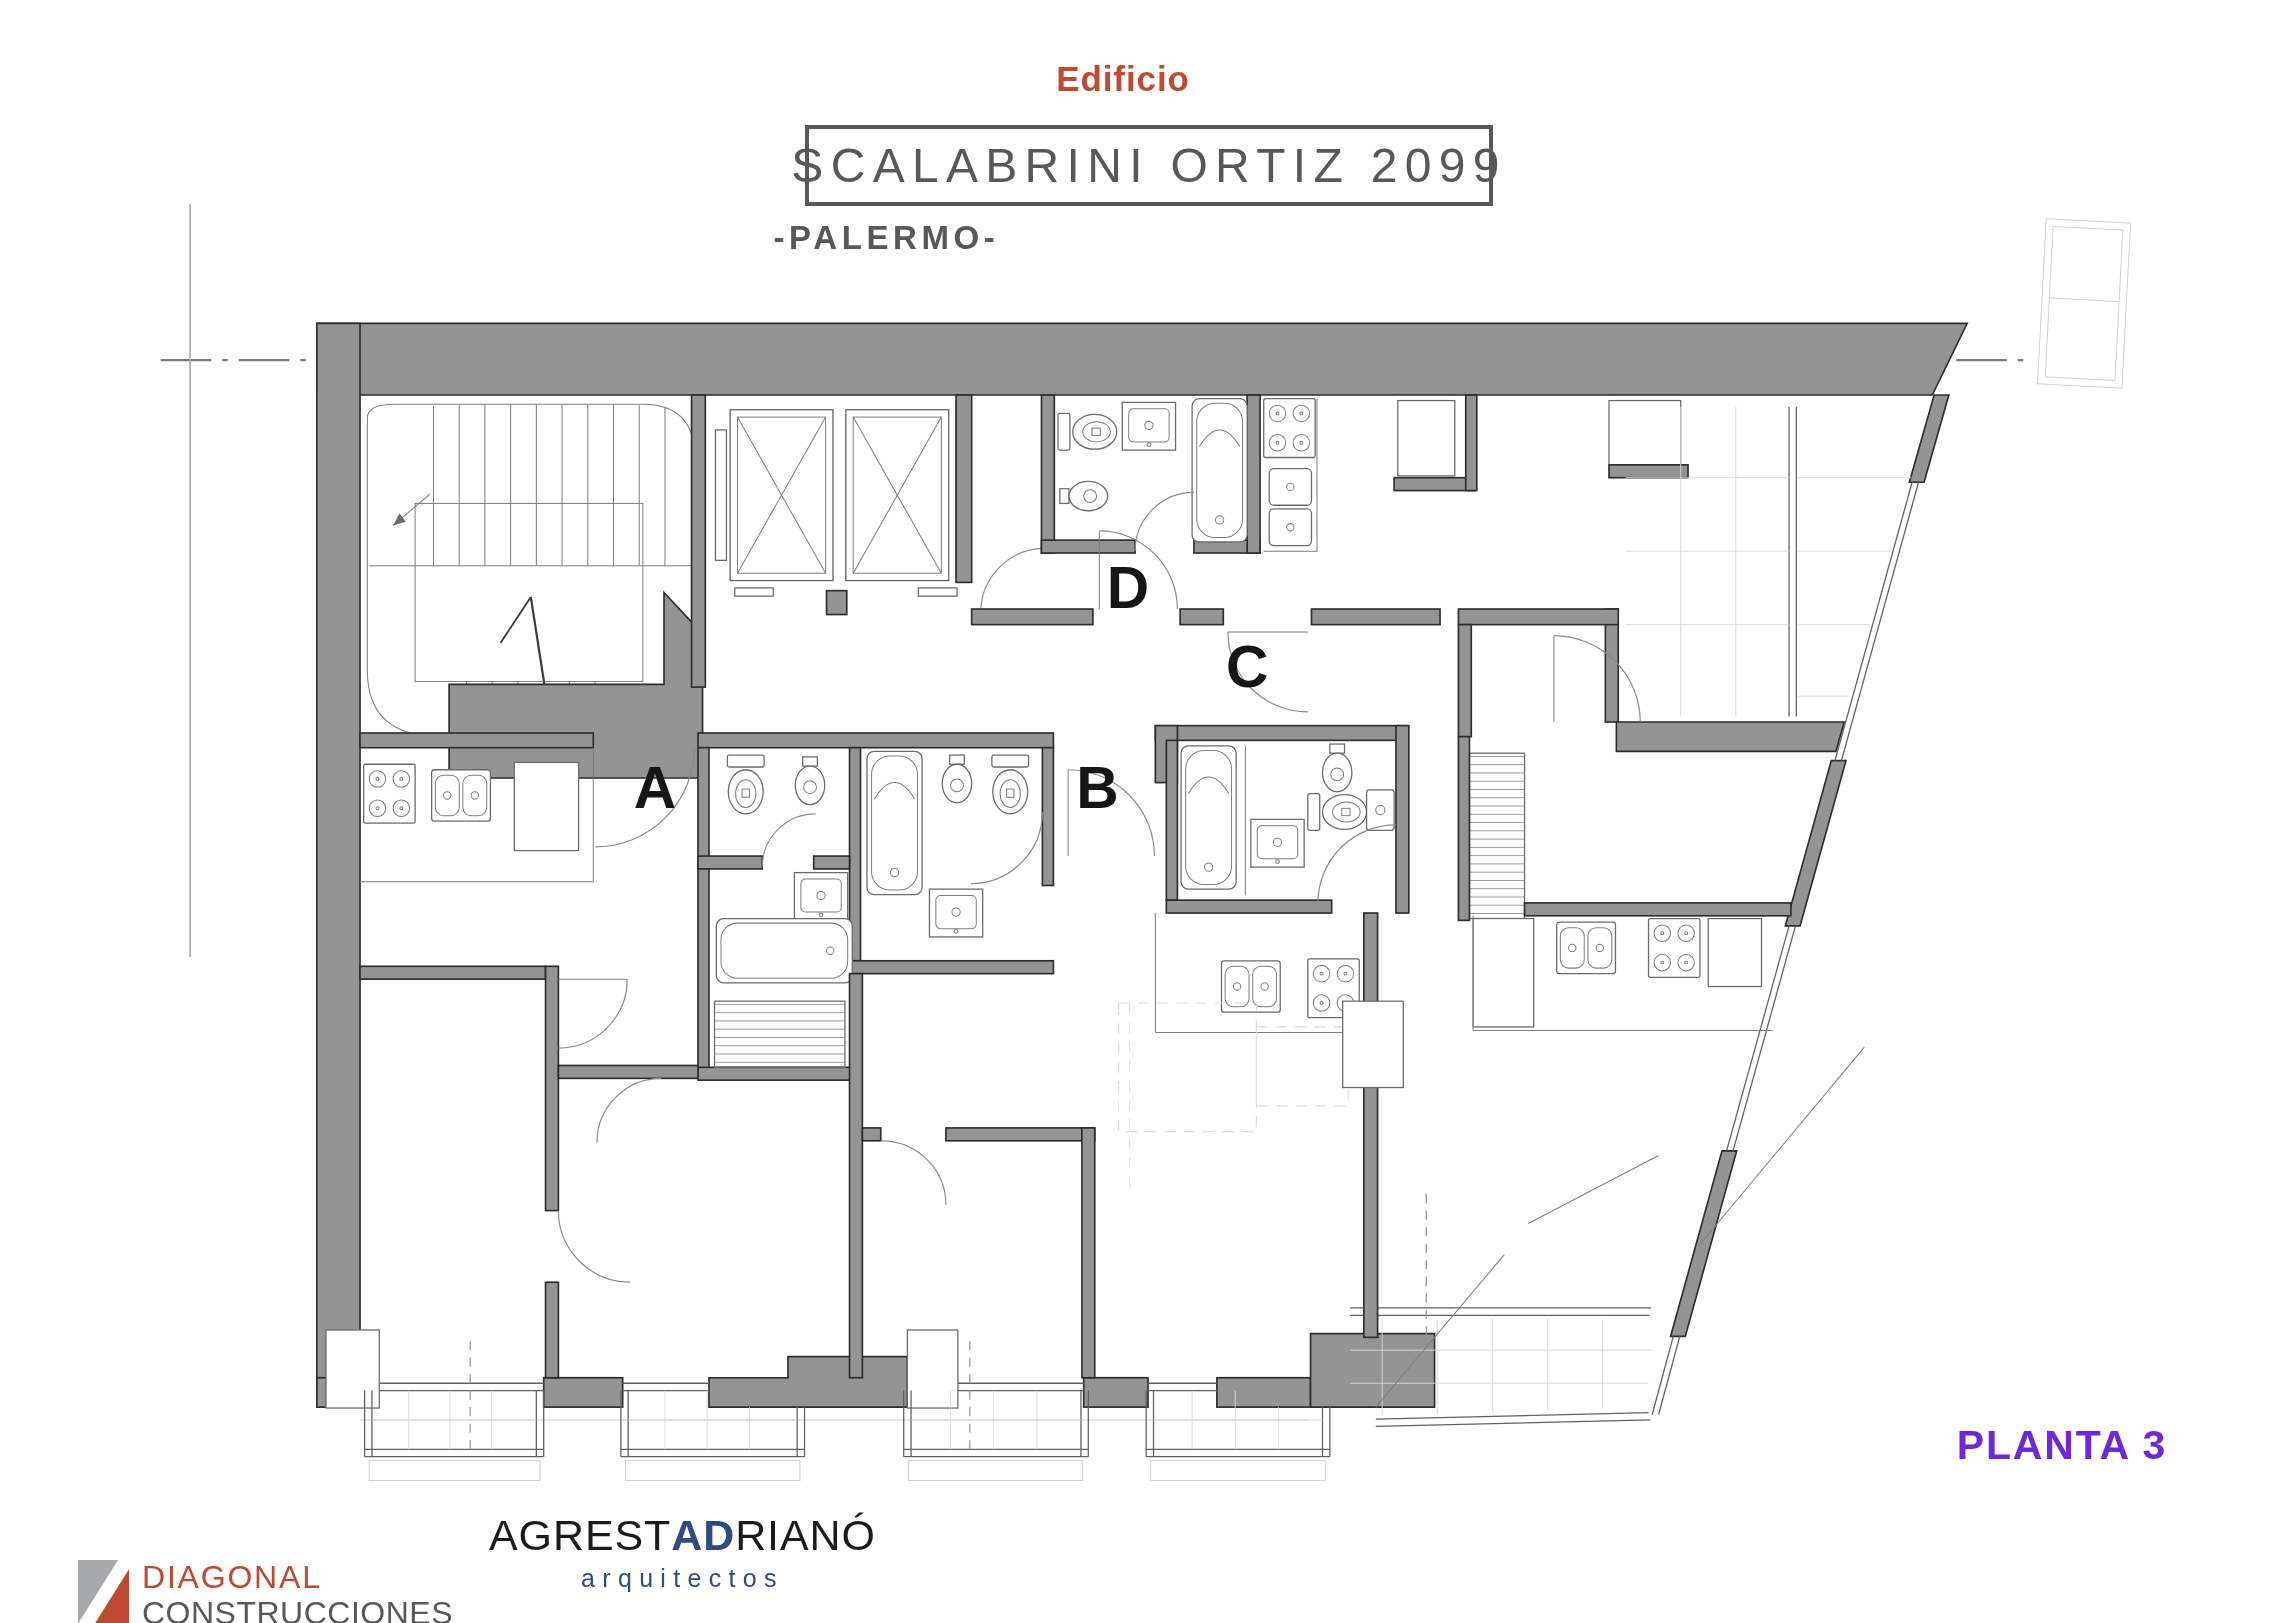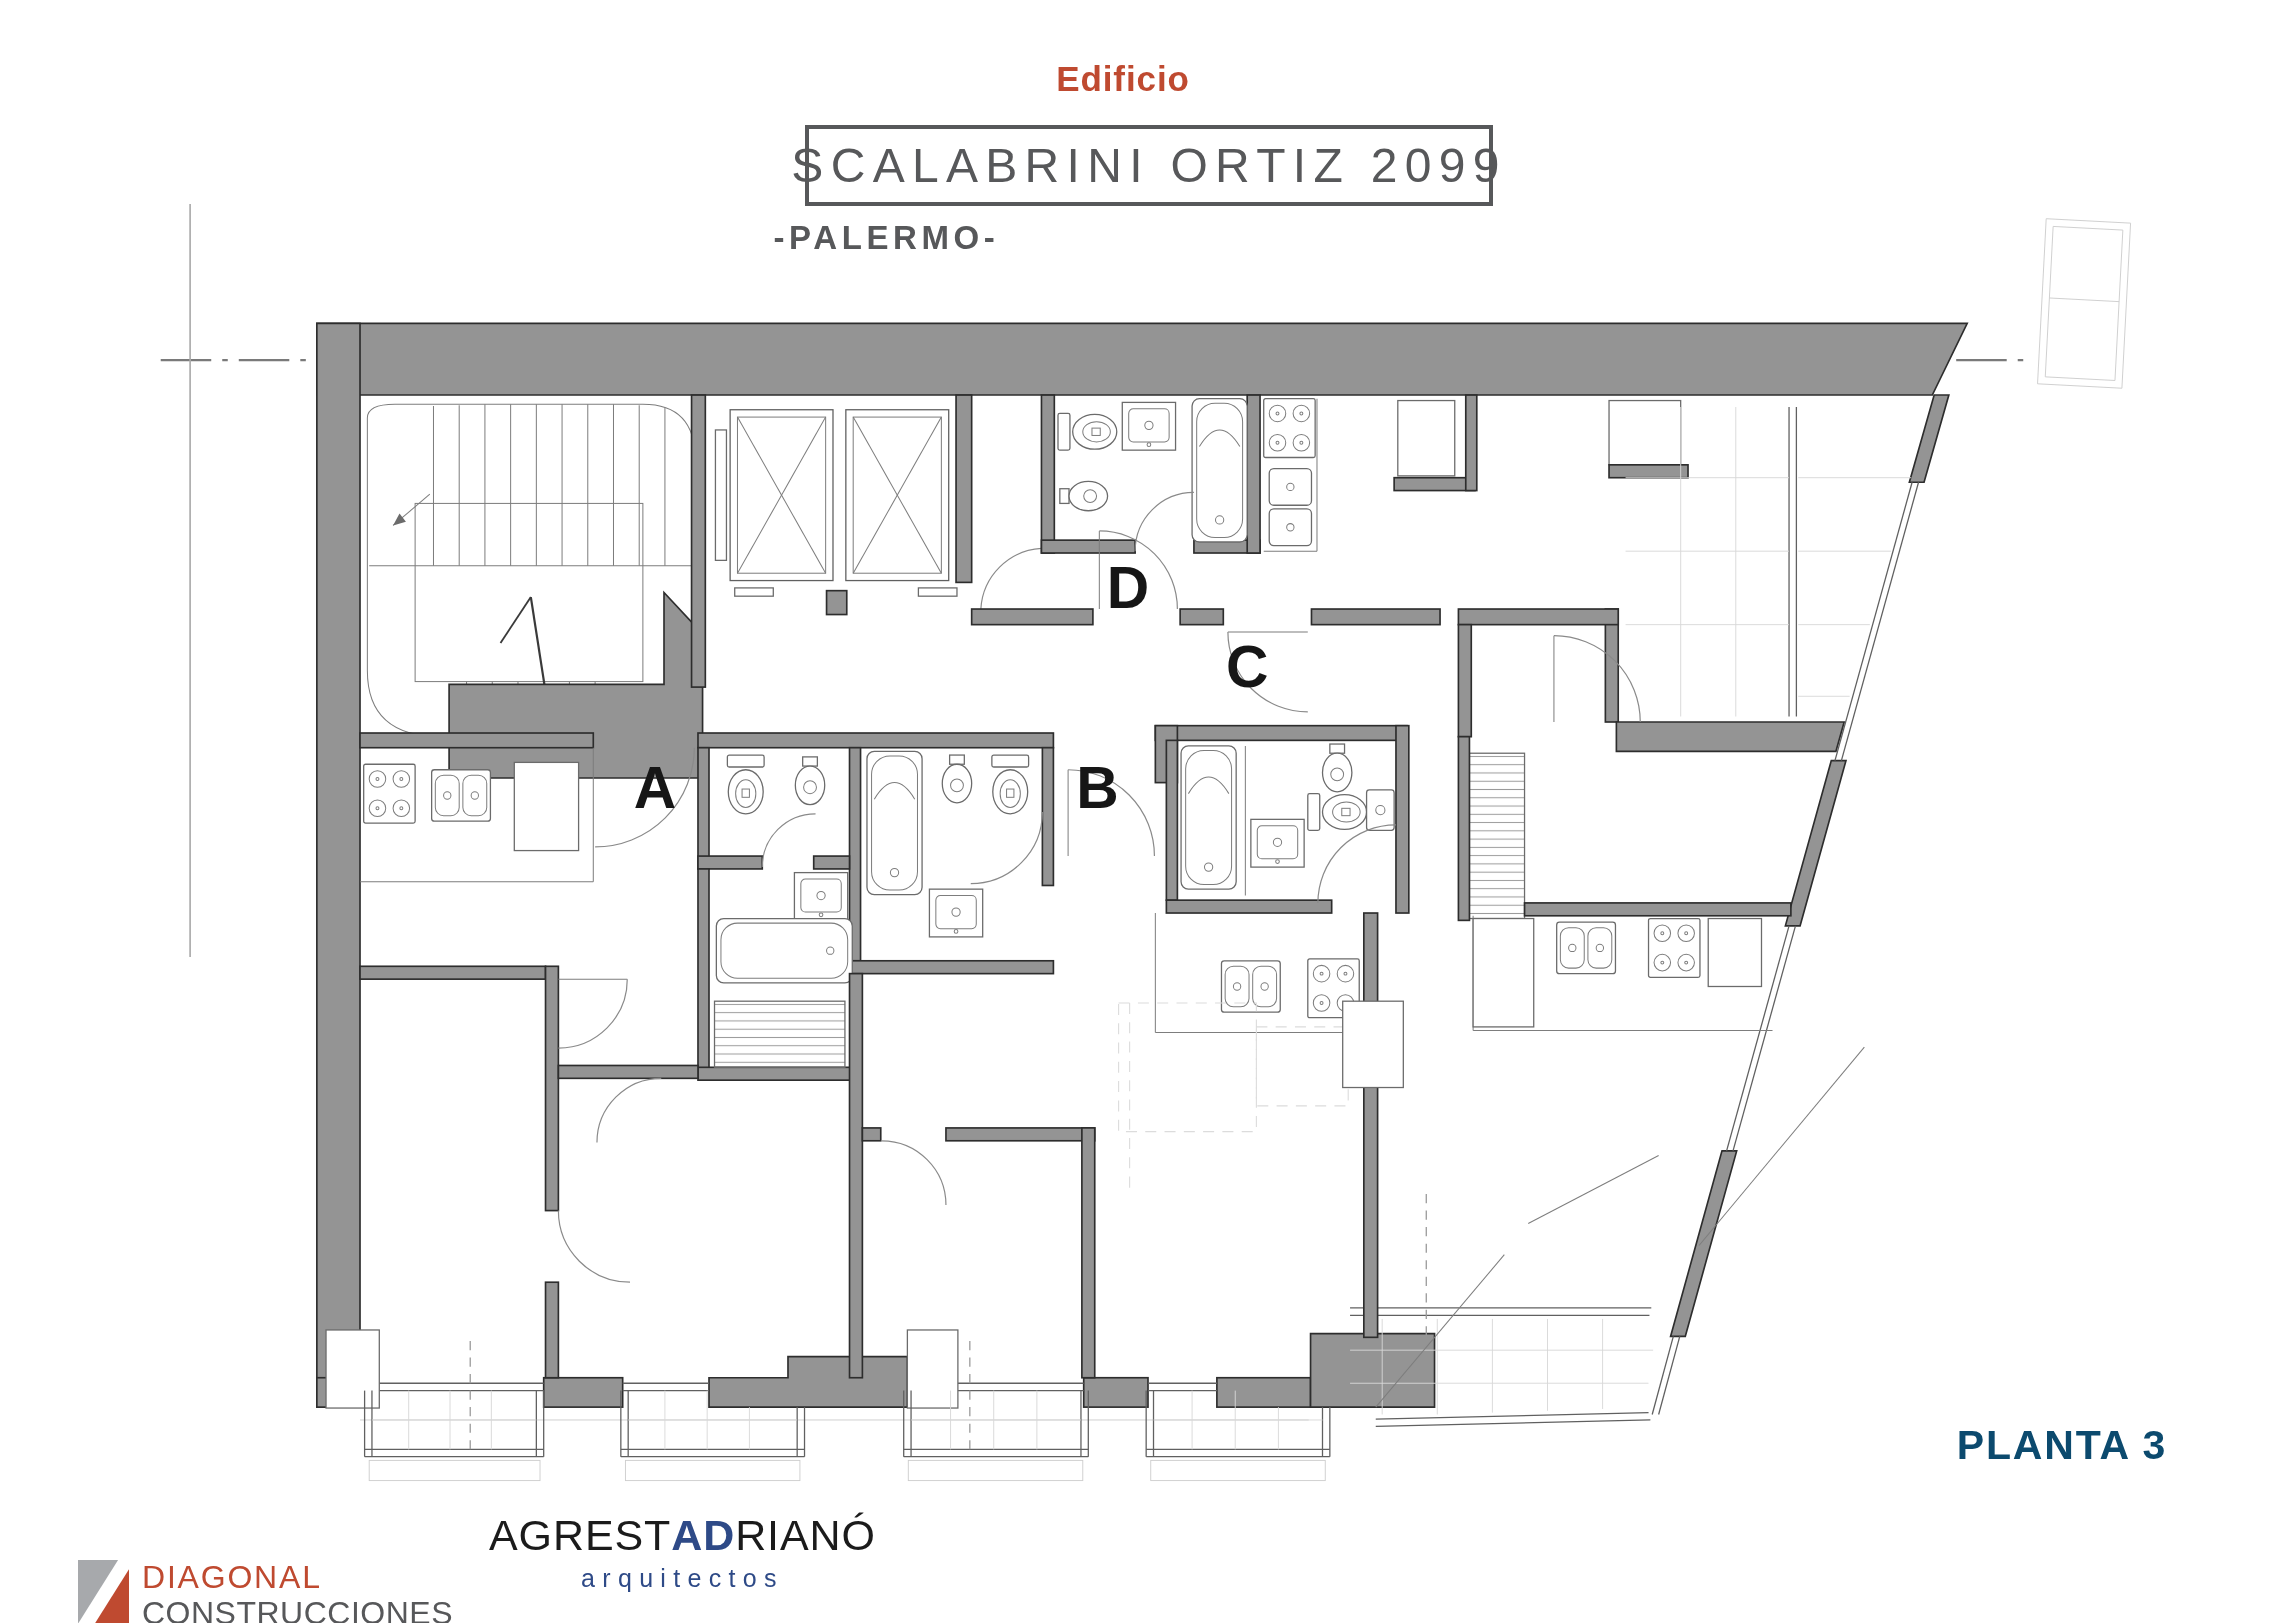--- a/index.html
+++ b/index.html
@@ -11,21 +11,21 @@
   .eyebrow{left:0;top:59px;width:2296px;text-align:center;font-size:35px;font-weight:bold;color:#bf4a30;letter-spacing:0.9px;}
   .eyebrow span{position:relative;left:-25px;}
   .titlebox{left:805px;top:125px;width:680px;height:73px;border:4.6px solid #57585a;display:flex;align-items:center;justify-content:center;}
   .titlebox .t{font-size:48px;font-weight:normal;color:#57585a;letter-spacing:7.3px;white-space:nowrap;}
   .subtitle{left:0;top:219px;width:1823px;text-align:center;font-size:33px;font-weight:600;color:#57585a;letter-spacing:4.6px;}
   .subtitle span{position:relative;left:-25px;}
 
   
   .sheetlabel{right:64px;top:1418px;width:340px;text-align:center;}
   .sheetlabel .l1{font-size:43px;font-weight:bold;color:#bf4a30;letter-spacing:0.9px;}
-  .sheetlabel .l2{font-size:41px;font-weight:bold;color:#0c4a6e;letter-spacing:1.8px;margin-top:3.7px;}
+  .sheetlabel .l2{font-size:41px;font-weight:bold;color:#6d28d9;letter-spacing:1.8px;margin-top:3.7px;}
 
   
   .brand1{left:55px;top:1560px;display:flex;align-items:flex-start;padding-left:23px;}
   .brand1 .mark{width:51px;height:73px;margin-right:13px;}
   .brand1 .tx .n1{font-size:32px;color:#bf4a30;letter-spacing:1.8px;line-height:35px;}
   .brand1 .tx .n2{font-size:32px;color:#57585a;letter-spacing:0.5px;line-height:37px;}
   .brand2{left:489px;top:1512px;text-align:center;}
   .brand2 .row1{font-size:43px;color:#1b1b1b;letter-spacing:0.9px;line-height:46px;white-space:nowrap;}
   .brand2 .row1 .bold{font-weight:bold;color:#2e4a87;}
   .brand2 .row2{font-size:25px;color:#2e4a87;letter-spacing:7.3px;margin-top:5.5px;}

